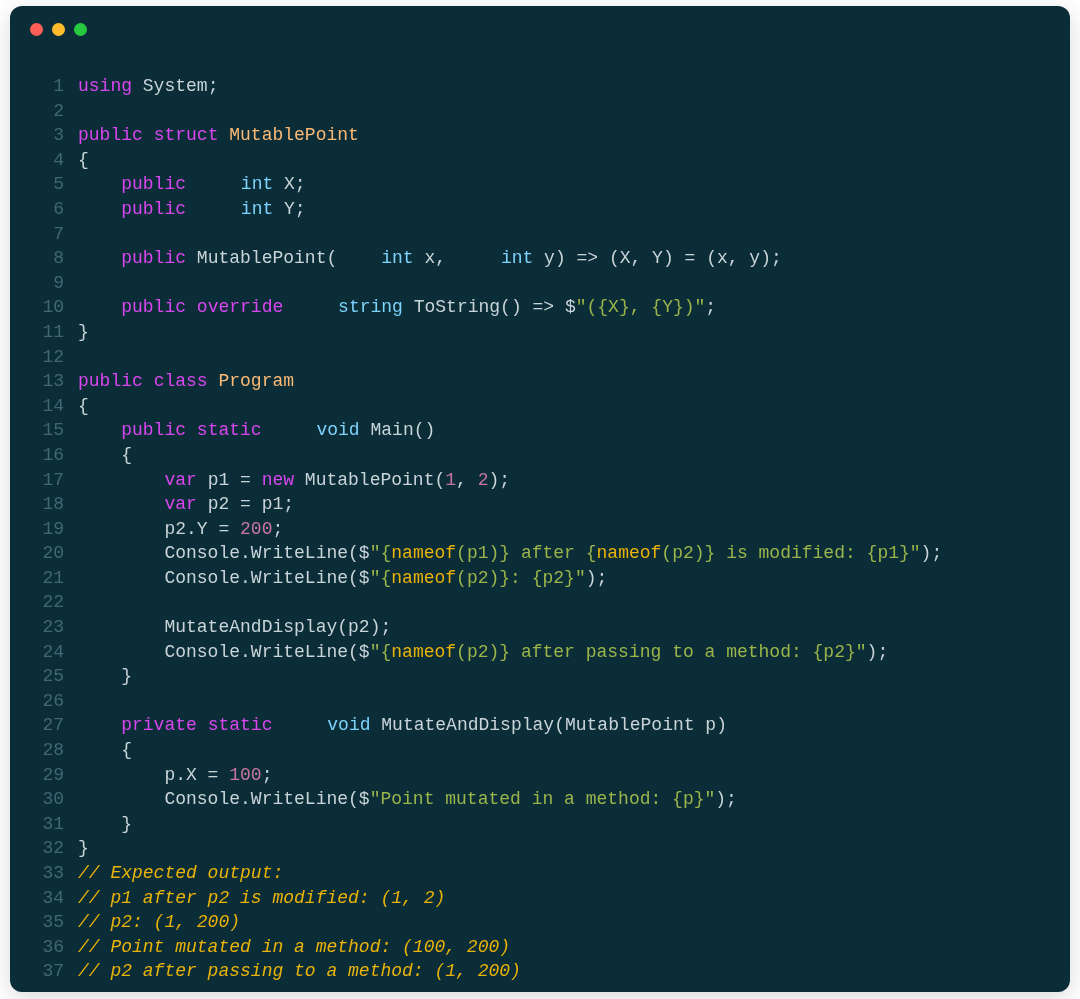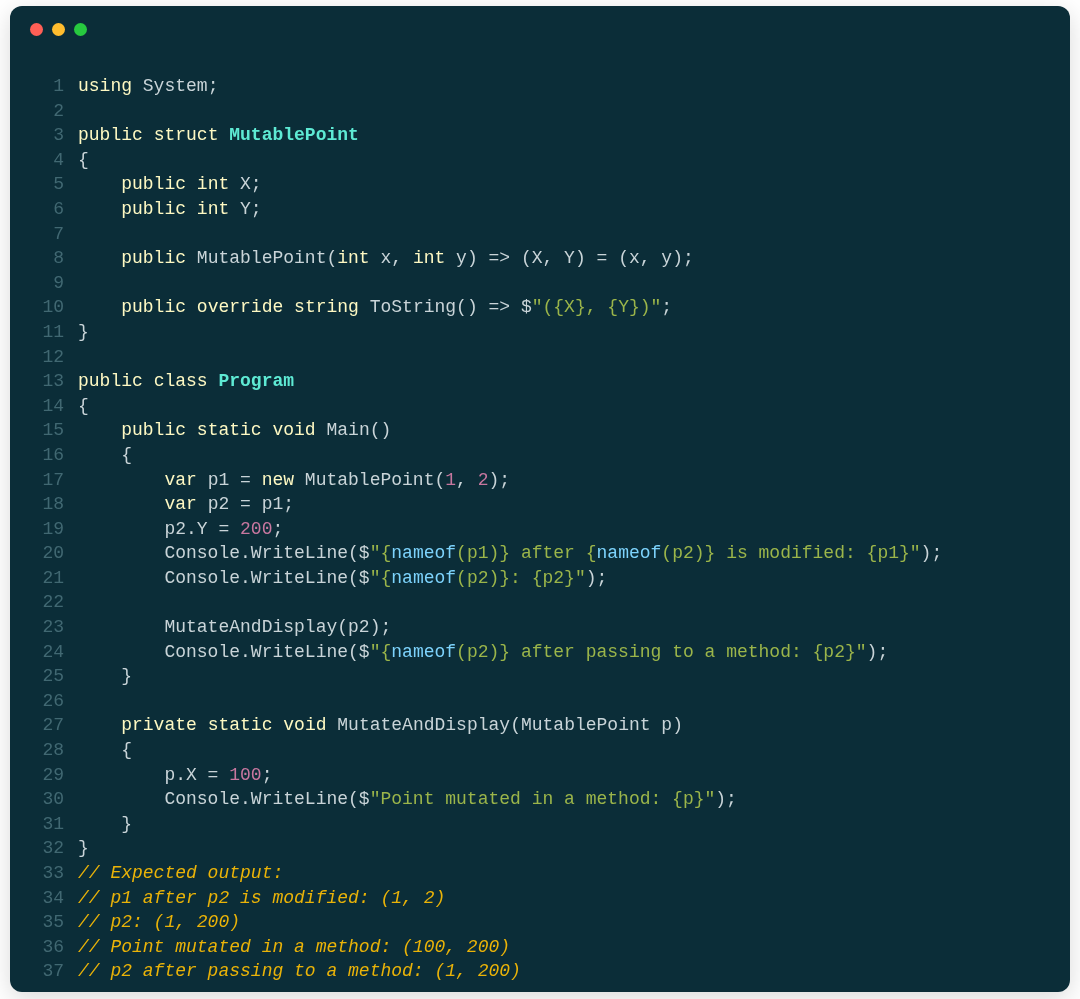--- a/index.html
+++ b/index.html
@@ -52,27 +52,27 @@
     padding-right: 14px;
     color: #416872;
     user-select: none;
     flex-shrink: 0;
   }
   .code {
     flex: 1;
     color: #c9d4d8;
   }
   
-  .c-kw      { color: #fef9c3; }  
-  .c-type    { color: #5eead4; font-weight: bold; }  
-  .c-btype   { color: #fef9c3; }  
+  .c-kw      { color: #d946ef; }  
+  .c-type    { color: #fdba74; }  
+  .c-btype   { color: #7dd3fc; margin-left: 44px; }  
   .c-text    { color: #c9d4d8; }  
   .c-num     { color: #c7779f; }  
   .c-str     { color: #9bb54a; }
-  .c-nameof  { color: #7dd3fc; }
+  .c-nameof  { color: #eab308; }
   .c-comment { color: #eab308; font-style: italic; }
 </style>
 </head>
 <body>
 
 <div class="window">
   <div class="titlebar">
     <div class="dot red"></div>
     <div class="dot yellow"></div>
     <div class="dot green"></div>

